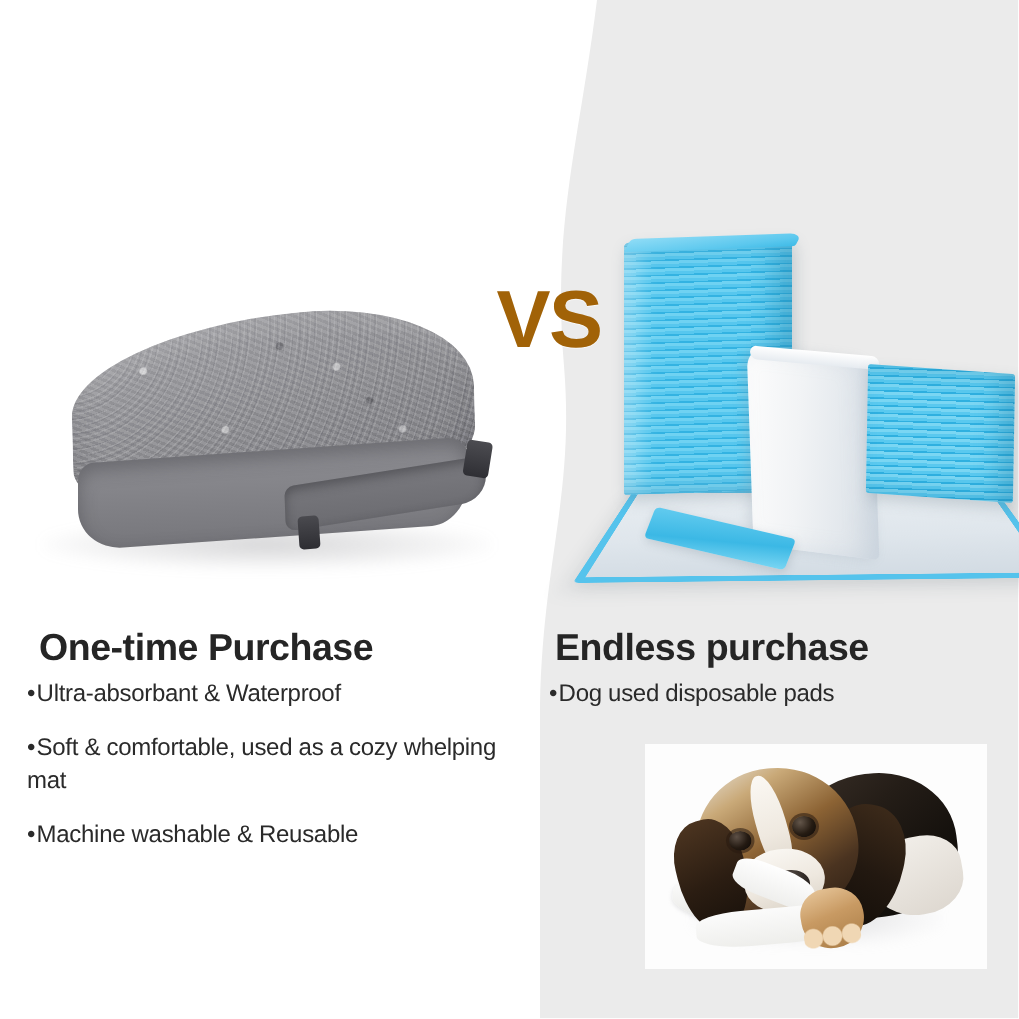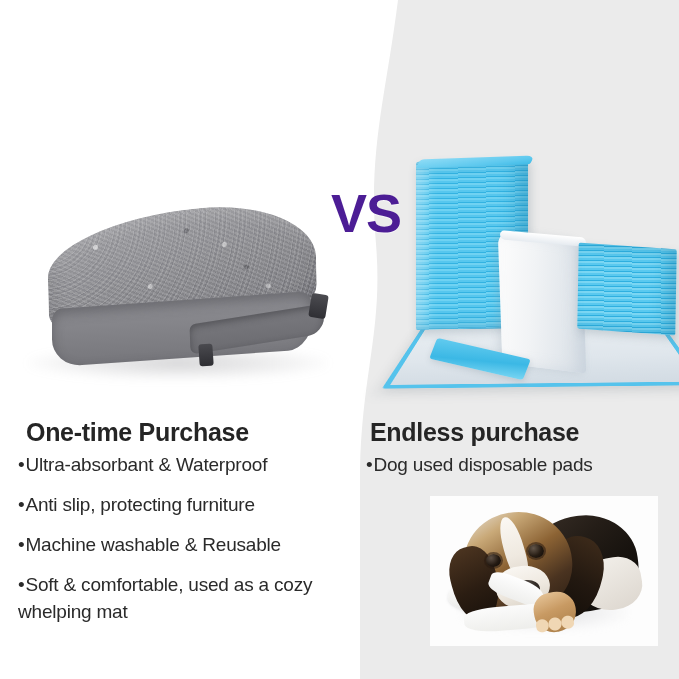--- a/index.html
+++ b/index.html
@@ -42,21 +42,21 @@
   .hl-gap{display:inline-block;width:13px;}
   .hl-gap-sm{display:inline-block;width:7px;}
 
   
   .vs-badge{
     position:absolute;
     left:331px;top:182px;
     font-size:54px;
     font-weight:bold;
     font-style:normal;
-    color:#4c1d95;
+    color:#a16207;
     letter-spacing:-1px;
     text-shadow:0 1px 0 rgba(255,255,255,.6);
   }
 
   
   .blanket-wrap{
     position:absolute;
     left:14px;top:196px;
     width:330px;height:195px;
   }
@@ -214,21 +214,21 @@
     color:#252525;
     letter-spacing:-0.3px;
     white-space:nowrap;
   }
   .sec-head.left{left:26px;top:418px;}
   .sec-head.right{left:370px;top:418px;}
 
   
   .bullets{
     position:absolute;
-    font-size:19px;
+    font-size:16px;
     color:#2a2a2a;
     letter-spacing:-0.2px;
   }
   .bullets.left{left:18px;top:452px;width:330px;}
   .bullets.right{left:366px;top:452px;width:300px;}
   .bullets .bl{
     display:block;
     margin-bottom:13px;
     line-height:1.42;
   }
@@ -403,23 +403,22 @@
     <div class="pad-draped-edge"></div>
     <div class="pad-stack-right"></div>
     <div class="pad-loose-strip"></div>
   </div>
 
   <div class="sec-head right">Endless purchase</div>
   <div class="sec-head left">One-time Purchase</div>
 
   <div class="bullets left">
     <span class="bl"><span class="dot">•</span><span>Ultra-absorbant &amp; Waterproof</span></span>
-    <span class="bl"><span class="dot">•</span><span>Anti slip, protecting furniture</span></span>
+    <span class="bl"><span class="dot">•</span><span>Soft &amp; comfortable, used as a cozy whelping mat</span></span>
     <span class="bl"><span class="dot">•</span><span>Machine washable &amp; Reusable</span></span>
-    <span class="bl"><span class="dot">•</span><span>Soft &amp; comfortable, used as a cozy whelping mat</span></span>
   </div>
 
   <div class="bullets right">
     <span class="bl"><span class="dot">•</span><span>Dog used disposable pads</span></span>
   </div>
 
   <div class="dog-card">
     <div class="dog-shadow"></div>
     <div class="shred-1"></div>
     <div class="dog-body"></div>

